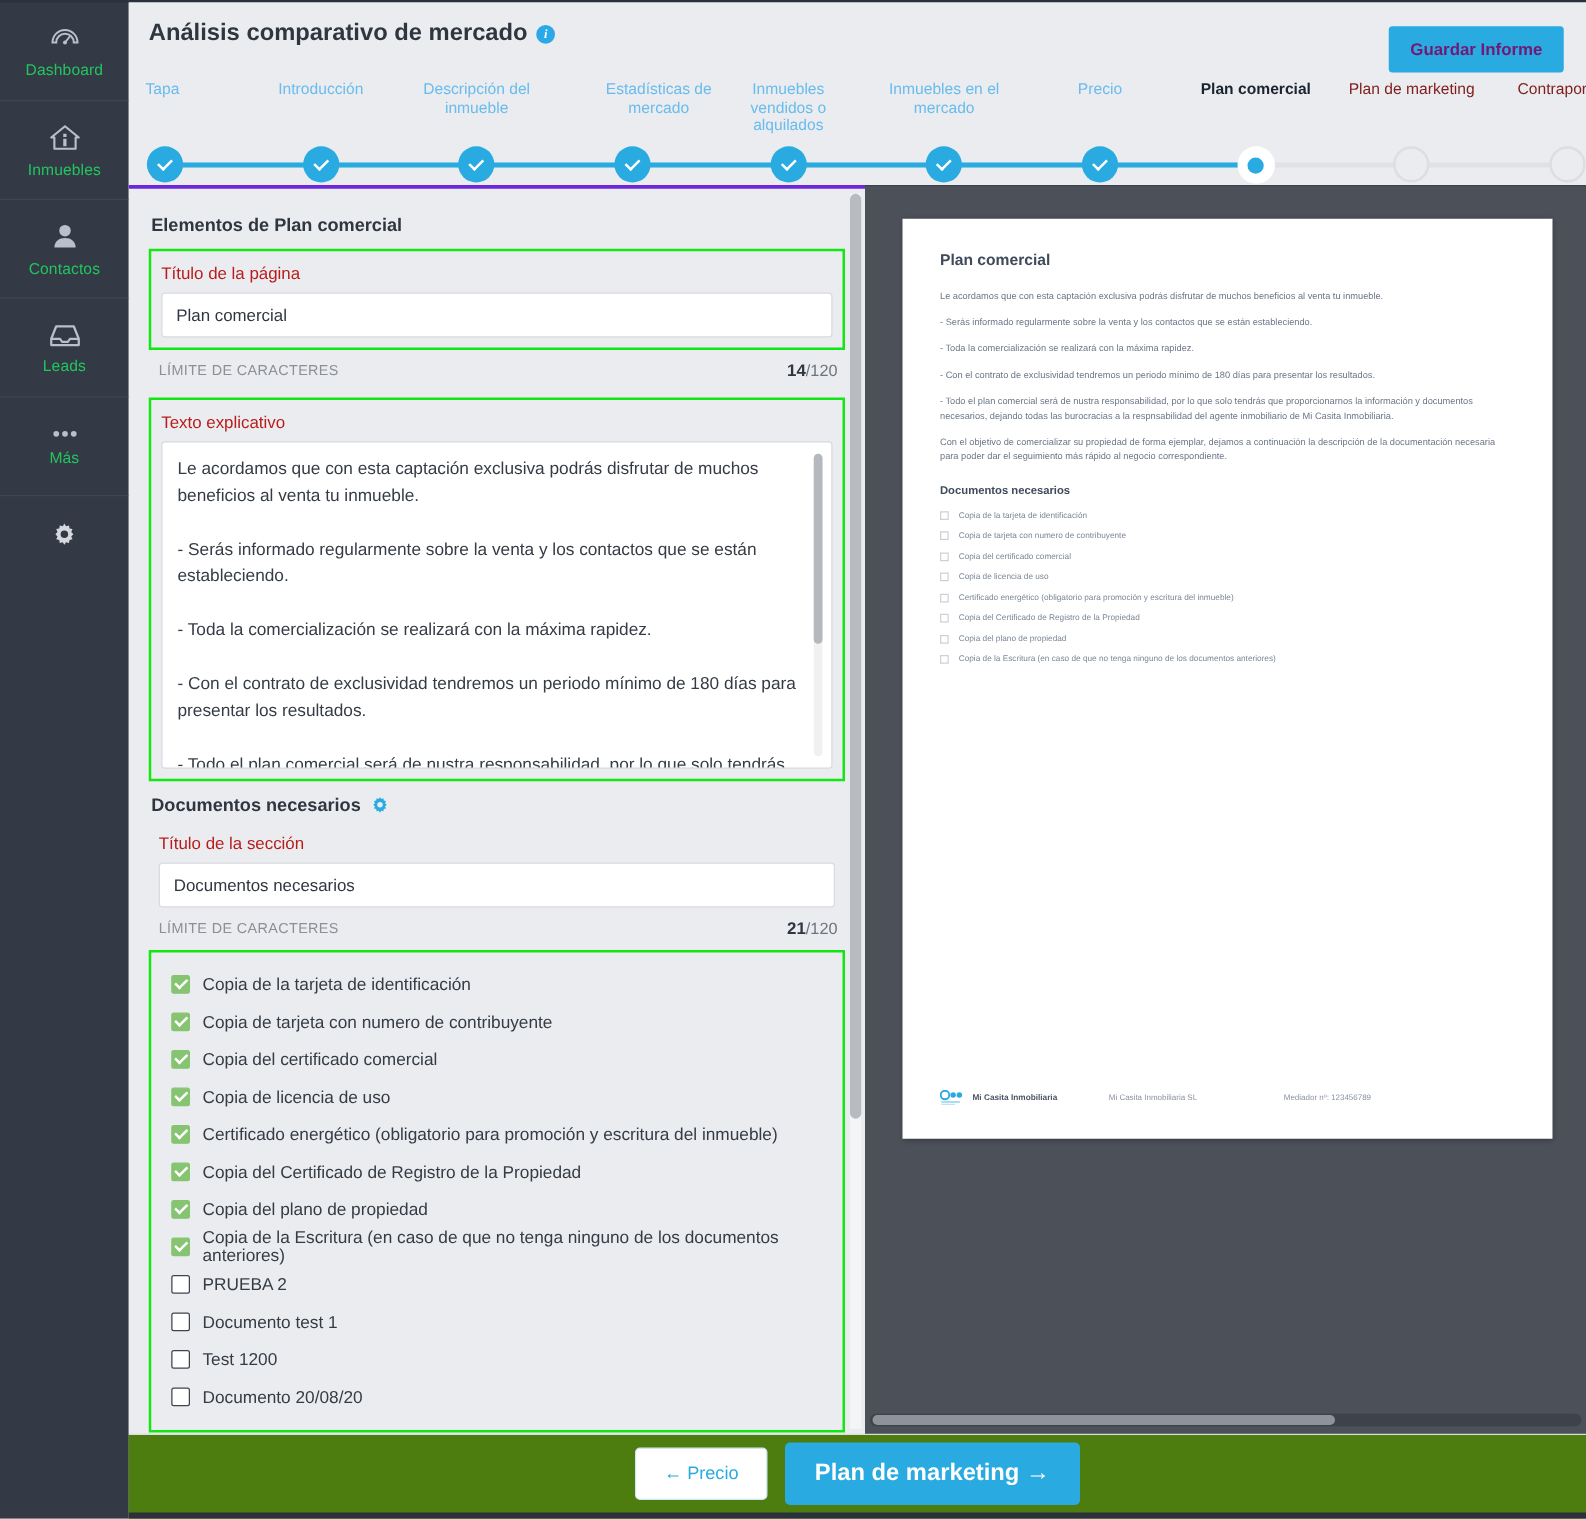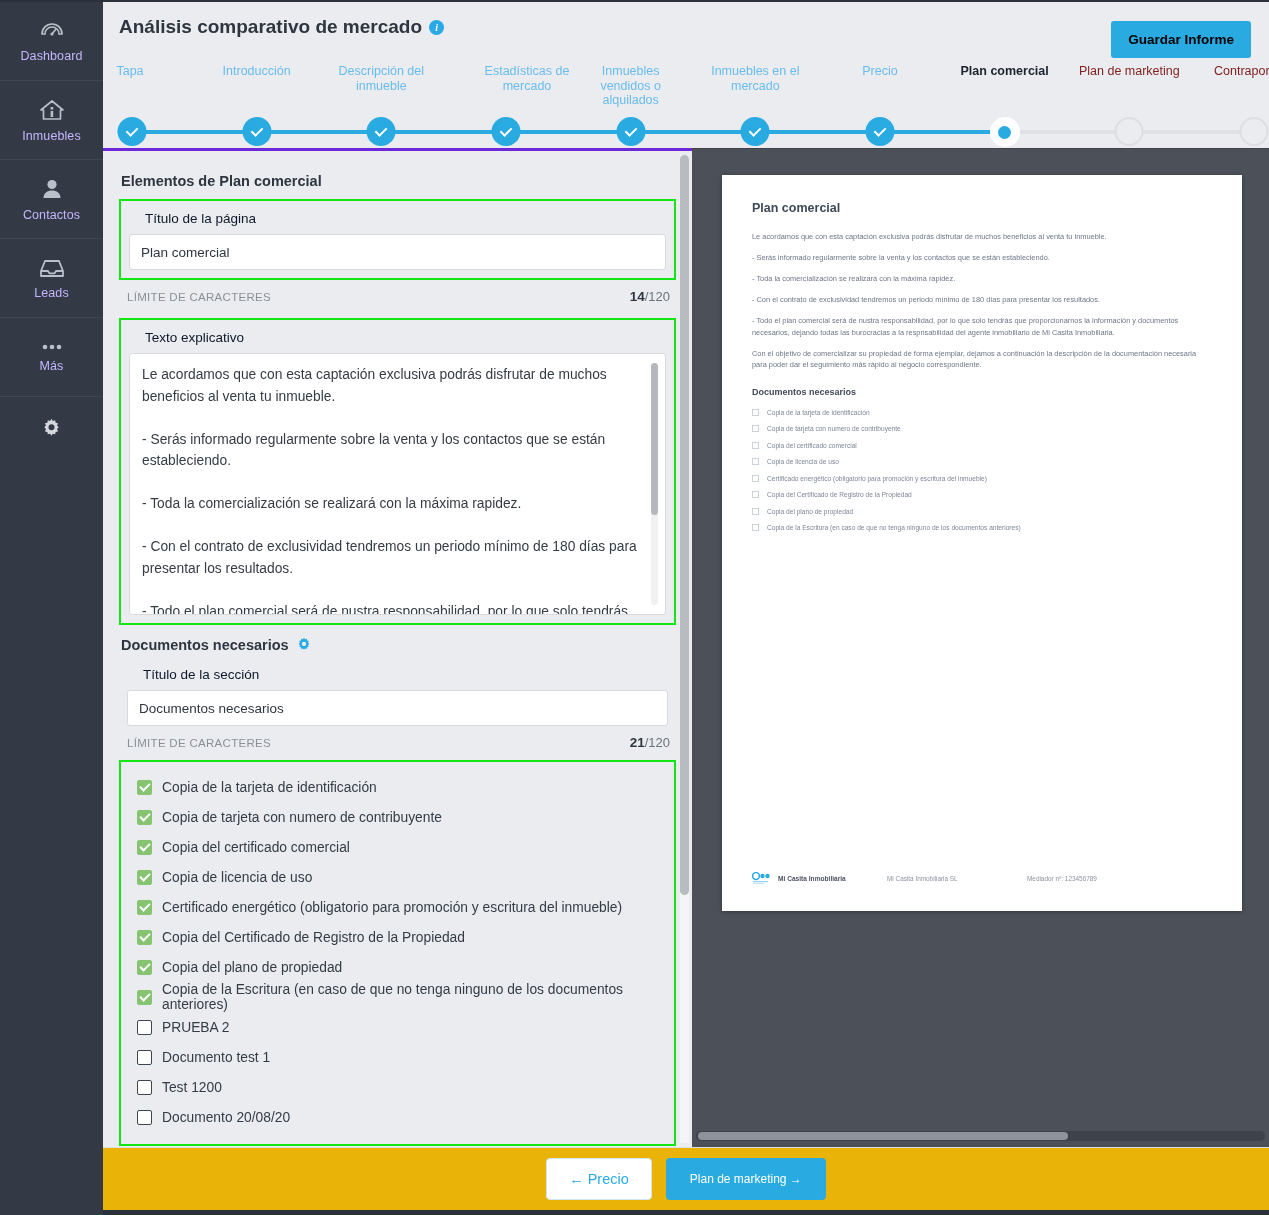--- a/index.html
+++ b/index.html
@@ -23,21 +23,21 @@
   }
   .side-item {
     height: 79px;
     display: flex; flex-direction: column;
     align-items: center; justify-content: center;
     gap: 7px;
     color: #9aa2ae;
     border-bottom: 1px solid #3e4651;
     cursor: pointer;
   }
-  .side-item .si-label { font-size: 12.5px; color: #c4b5fd; letter-spacing: .1px; }
+  .side-item .si-label { font-size: 12.5px; color: #22c55e; letter-spacing: .1px; }
   .side-item svg { display: block; }
   .side-gear { height: 60px; display:flex; align-items:center; justify-content:center; border-bottom:none; }
 
   
   .main { flex: 1 1 auto; display: flex; flex-direction: column; height: 1215px; position: relative;
           border-top: 2px solid #2b313a; }
 
   
   .header { background:#eaecef; padding: 14px 0 0 0; position: relative; height: 146px; flex: 0 0 146px; }
   .page-title {
@@ -45,21 +45,21 @@
     padding-left: 16px; display: flex; align-items: center; gap: 7px;
   }
   .info-icon {
     width: 15px; height: 15px; border-radius: 50%;
     background: #2aa8e8; color:#fff; font-size: 10px; font-style: italic;
     font-weight: bold; display:inline-flex; align-items:center; justify-content:center;
     font-family:"Liberation Serif", serif;
   }
   .save-btn {
     position: absolute; right: 18px; top: 19px;
-    background: #29abe2; color:#000000; border:none; border-radius:3px;
+    background: #29abe2; color:#701a75; border:none; border-radius:3px;
     font-size: 13.5px; font-weight: bold; padding: 11px 17px; cursor: pointer;
     font-family:"Liberation Sans", sans-serif;
   }
 
   
   .stepper { position: absolute; left: 0; right: 0; top: 62px; height: 80px; }
   .step-labels { position: relative; height: 52px; }
   .step-label {
     position: absolute; transform: translateX(-50%);
     text-align: center; font-size: 12.5px; color: #69bced; line-height: 14.5px;
@@ -97,21 +97,21 @@
   .form-pane {
     width: 589px; flex: 0 0 589px; background:#eaecef;
     overflow: hidden; position: relative; border-top:3px solid #6d28d9;
   }
   .form-inner { padding: 14px 16px 0 16px; position: relative; }
   .section-title { font-size: 14.5px; font-weight:bold; color:#2f3640; margin: 8px 0 10px 2px; }
   .section-title.with-gear { display:flex; align-items:center; gap:8px; }
   .gear-icon { color:#29abe2; font-size: 14px; line-height: 1; }
 
   .hl-box { border: 2.5px solid #13e713; padding: 8px 8px 8px 8px; }
-  .field-label { font-size: 13.5px; color:#0f172a; margin: 2px 0 8px 16px; }
+  .field-label { font-size: 13.5px; color:#b91c1c; margin: 2px 0 8px 0; }
   .text-input {
     width: 100%; height: 36px; border:1px solid #d7dade; border-radius:3px;
     background:#fff; font-size: 13.5px; color:#2f3640; padding: 0 11px;
     font-family:"Liberation Sans", sans-serif; outline:none;
   }
   .limit-row {
     display:flex; justify-content: space-between; align-items:center;
     padding: 9px 6px 0 8px; font-size: 11.5px;
   }
   .limit-label { color:#8b9097; letter-spacing:.3px; }
@@ -168,32 +168,32 @@
   .pv-logo { width: 20px; height: 14px; flex:0 0 20px; display:flex; align-items:center; }
   .pv-brand { font-size: 6.6px; font-weight:bold; color:#4a5463; width: 115px; padding-left: 6px; }
   .pv-legal { font-size: 6.4px; color:#8a93a1; width: 140px; }
   .pv-med { font-size: 6.4px; color:#8a93a1; }
 
   .pv-hscroll { position:absolute; left: 4px; right: 4px; bottom: 6px; height: 10px; background:#3e434b; border-radius:5px; }
   .pv-hthumb { position:absolute; left: 2px; top: 1px; width: 370px; height: 8px; background:#8d939b; border-radius:5px; }
 
   
   .footer {
-    flex: 0 0 68px; background:#eab308; border-top:1px solid #dcdee1;
+    flex: 0 0 68px; background:#4d7c0f; border-top:1px solid #dcdee1;
     display:flex; align-items:center; justify-content:center; gap: 14px;
     border-bottom: 5px solid #2b313a;
   }
   .btn-prev {
     background:#fff; border:1px solid #cfe7f6; border-radius:4px; color:#29abe2;
     font-size: 14.5px; padding: 12px 22px; cursor:pointer;
     font-family:"Liberation Sans", sans-serif;
   }
   .btn-next {
     background:#29abe2; border:none; border-radius:4px; color:#fff;
-    font-size: 12px; font-weight:normal; padding: 14px 24px; cursor:pointer;
+    font-size: 19px; font-weight:bold; padding: 14px 24px; cursor:pointer;
     font-family:"Liberation Sans", sans-serif;
   }
 </style>
 </head>
 <body>
 
 <div class="app">
 
   <nav class="sidebar">
 

